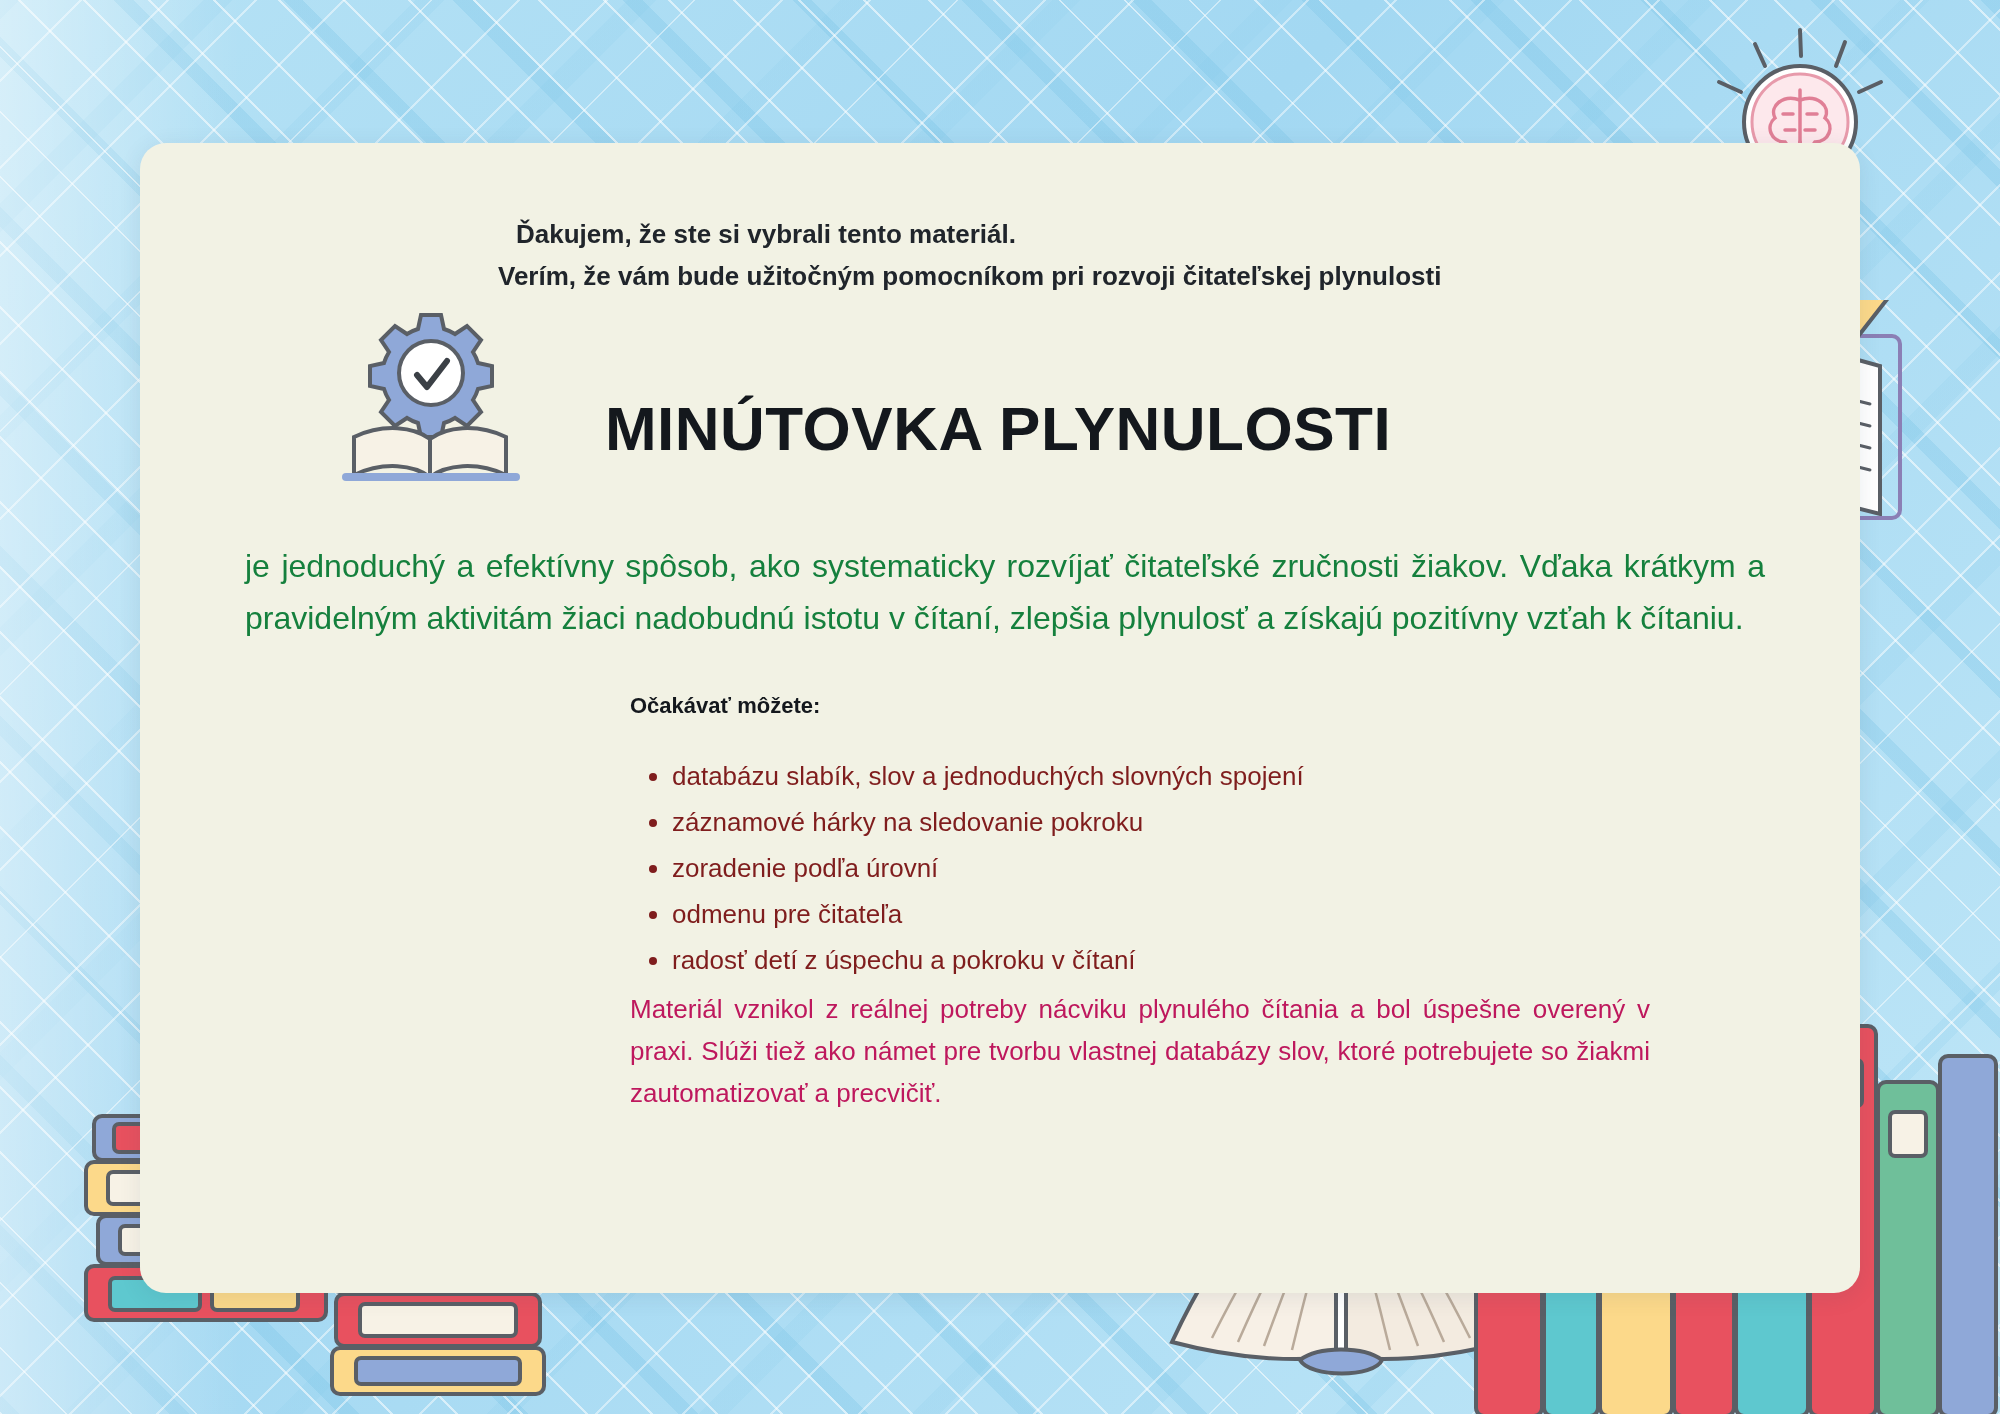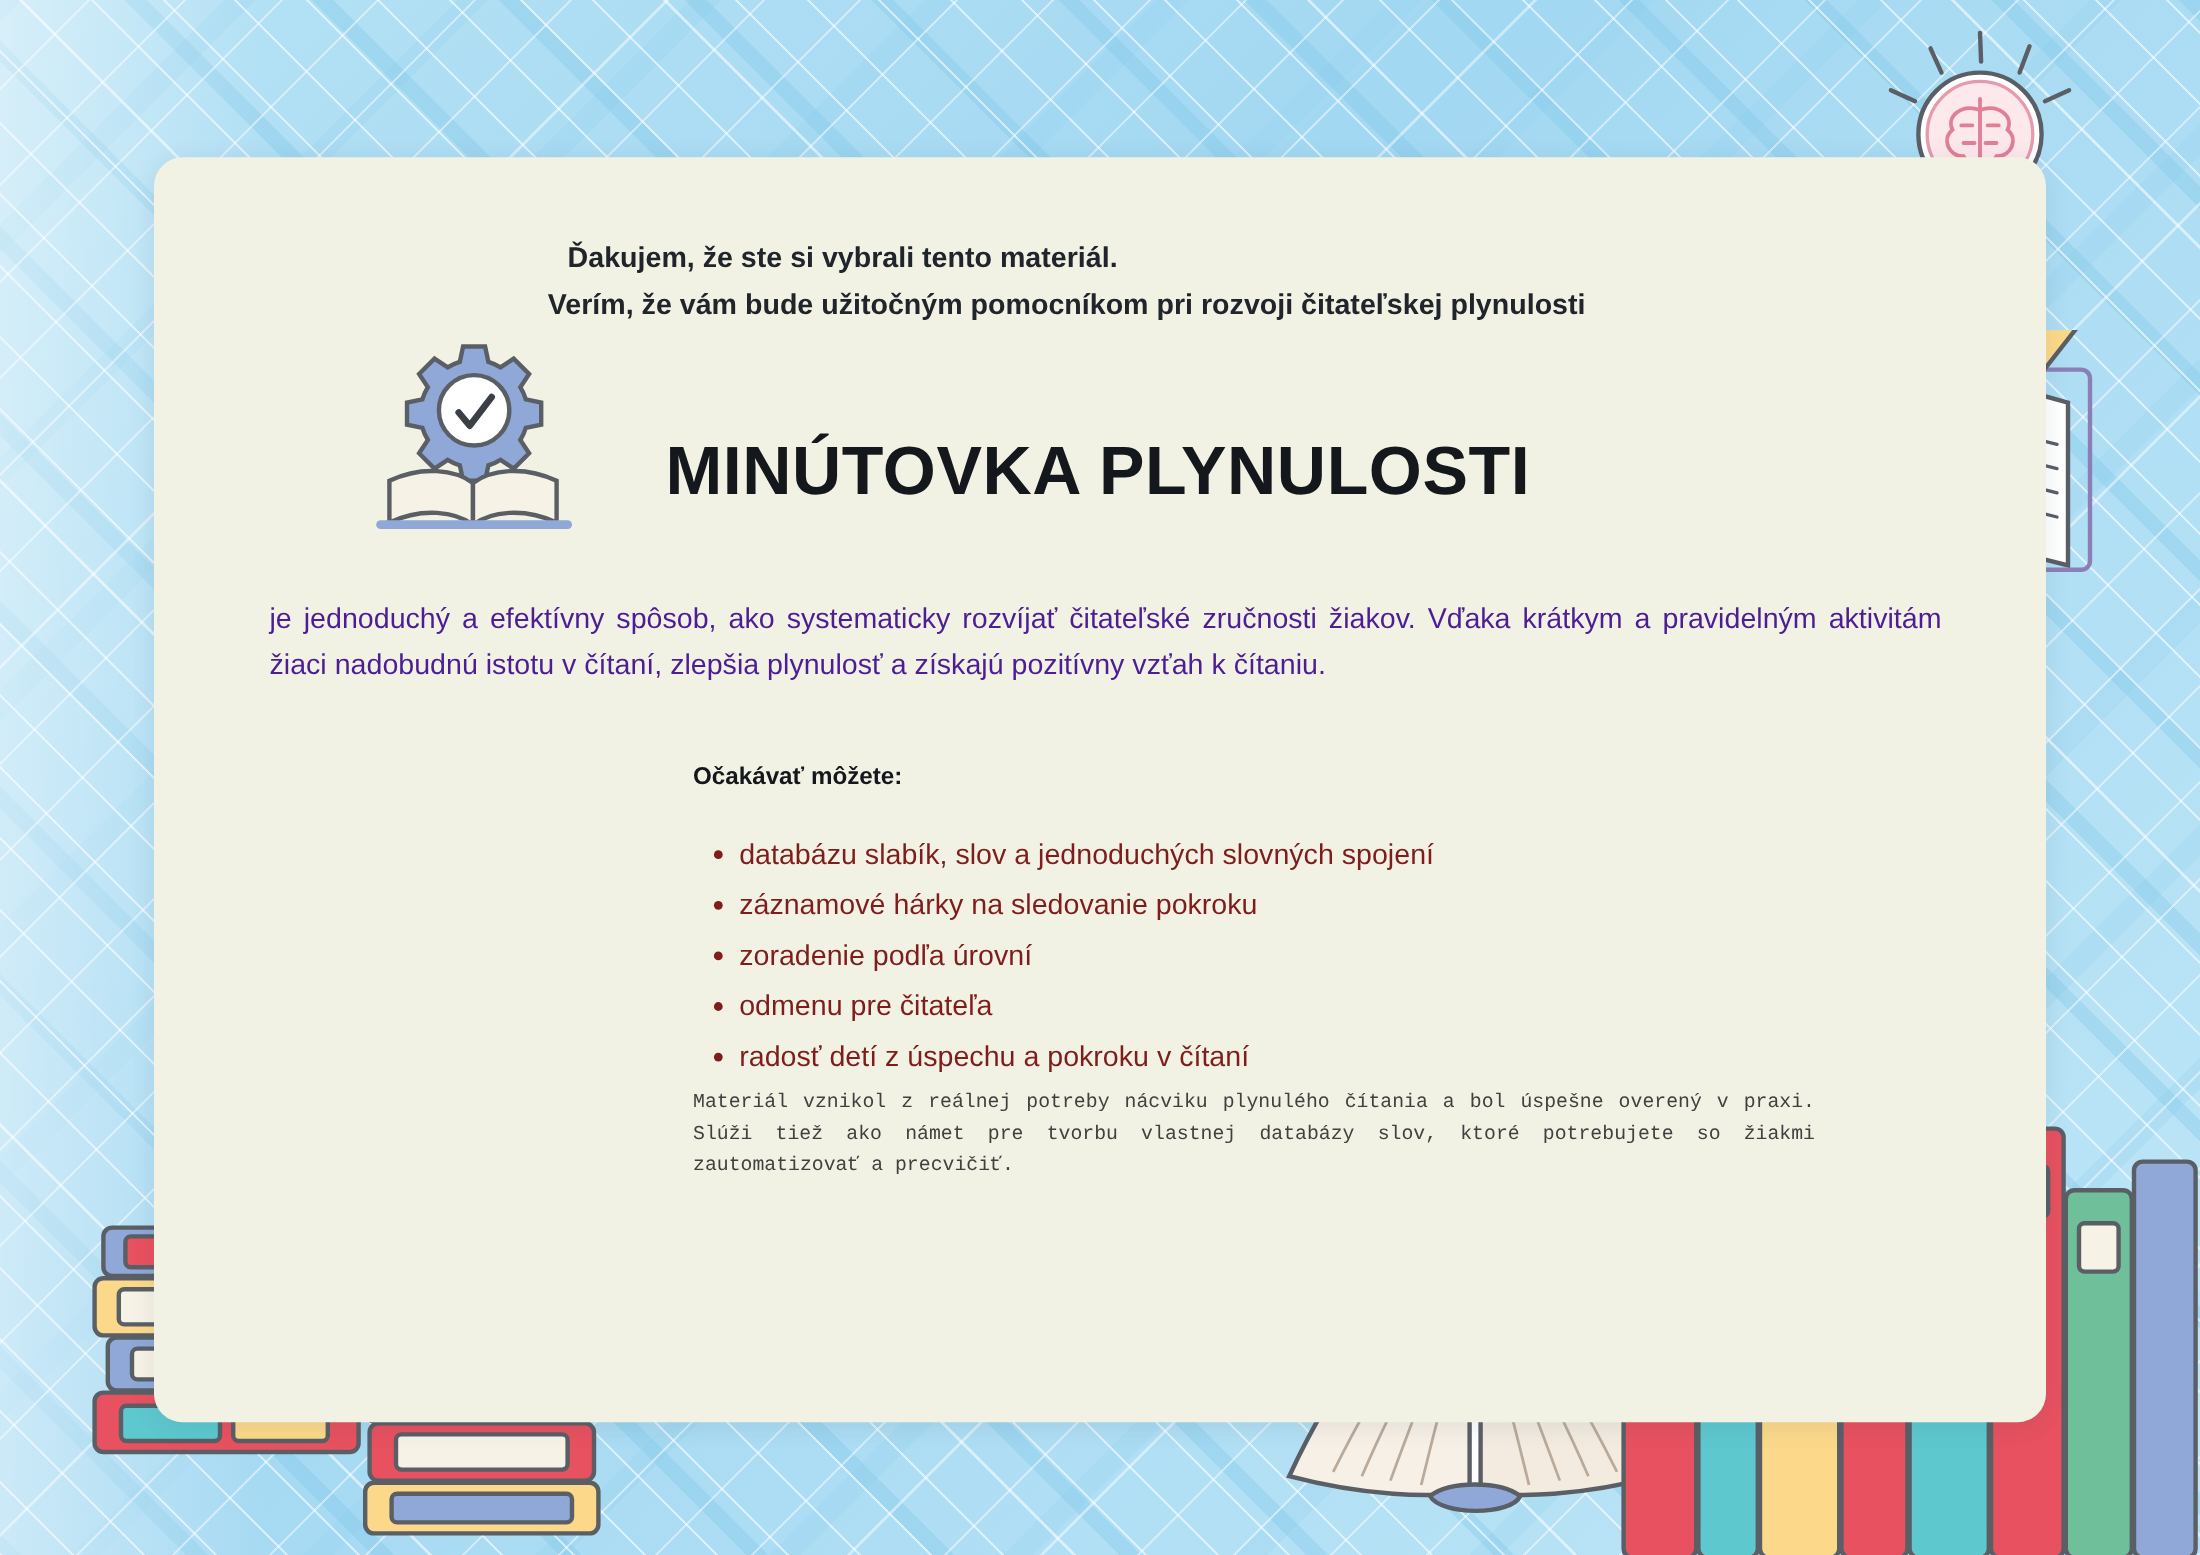--- a/index.html
+++ b/index.html
@@ -81,23 +81,23 @@
     font-weight: bold;
     letter-spacing: 0.5px;
     color: #14181d;
   }
 
   .intro {
     position: absolute;
     left: 105px;
     top: 398px;
     width: 1520px;
-    font-size: 26px;
+    font-size: 32px;
     line-height: 1.62;
-    color: #4c1d95;
+    color: #15803d;
     text-align: justify;
   }
 
   .expect-label {
     position: absolute;
     left: 490px;
     top: 550px;
     font-size: 22px;
     font-weight: bold;
     color: #14181d;
@@ -114,25 +114,24 @@
     line-height: 1.65;
     color: #7f1d1d;
   }
   .bullets li { margin: 0 0 3px 0; }
 
   .closing {
     position: absolute;
     left: 490px;
     top: 845px;
     width: 1020px;
-    font-size: 18px;
+    font-size: 26px;
     line-height: 1.62;
-    color: #404040;
+    color: #be185d;
     text-align: justify;
-    font-family: Liberation Mono, monospace;
   }
 
   
   .deco { position: absolute; }
   .gear-book  { left: 196px; top: 168px; }
   .bulb       { left: 1695px; top: 22px; }
   .book-pencil{ left: 1590px; top: 300px; }
   .books-left { left: 80px; top: 1100px; }
   .open-book  { left: 1150px; top: 1110px; }
   .books-right{ left: 1470px; top: 1020px; }

